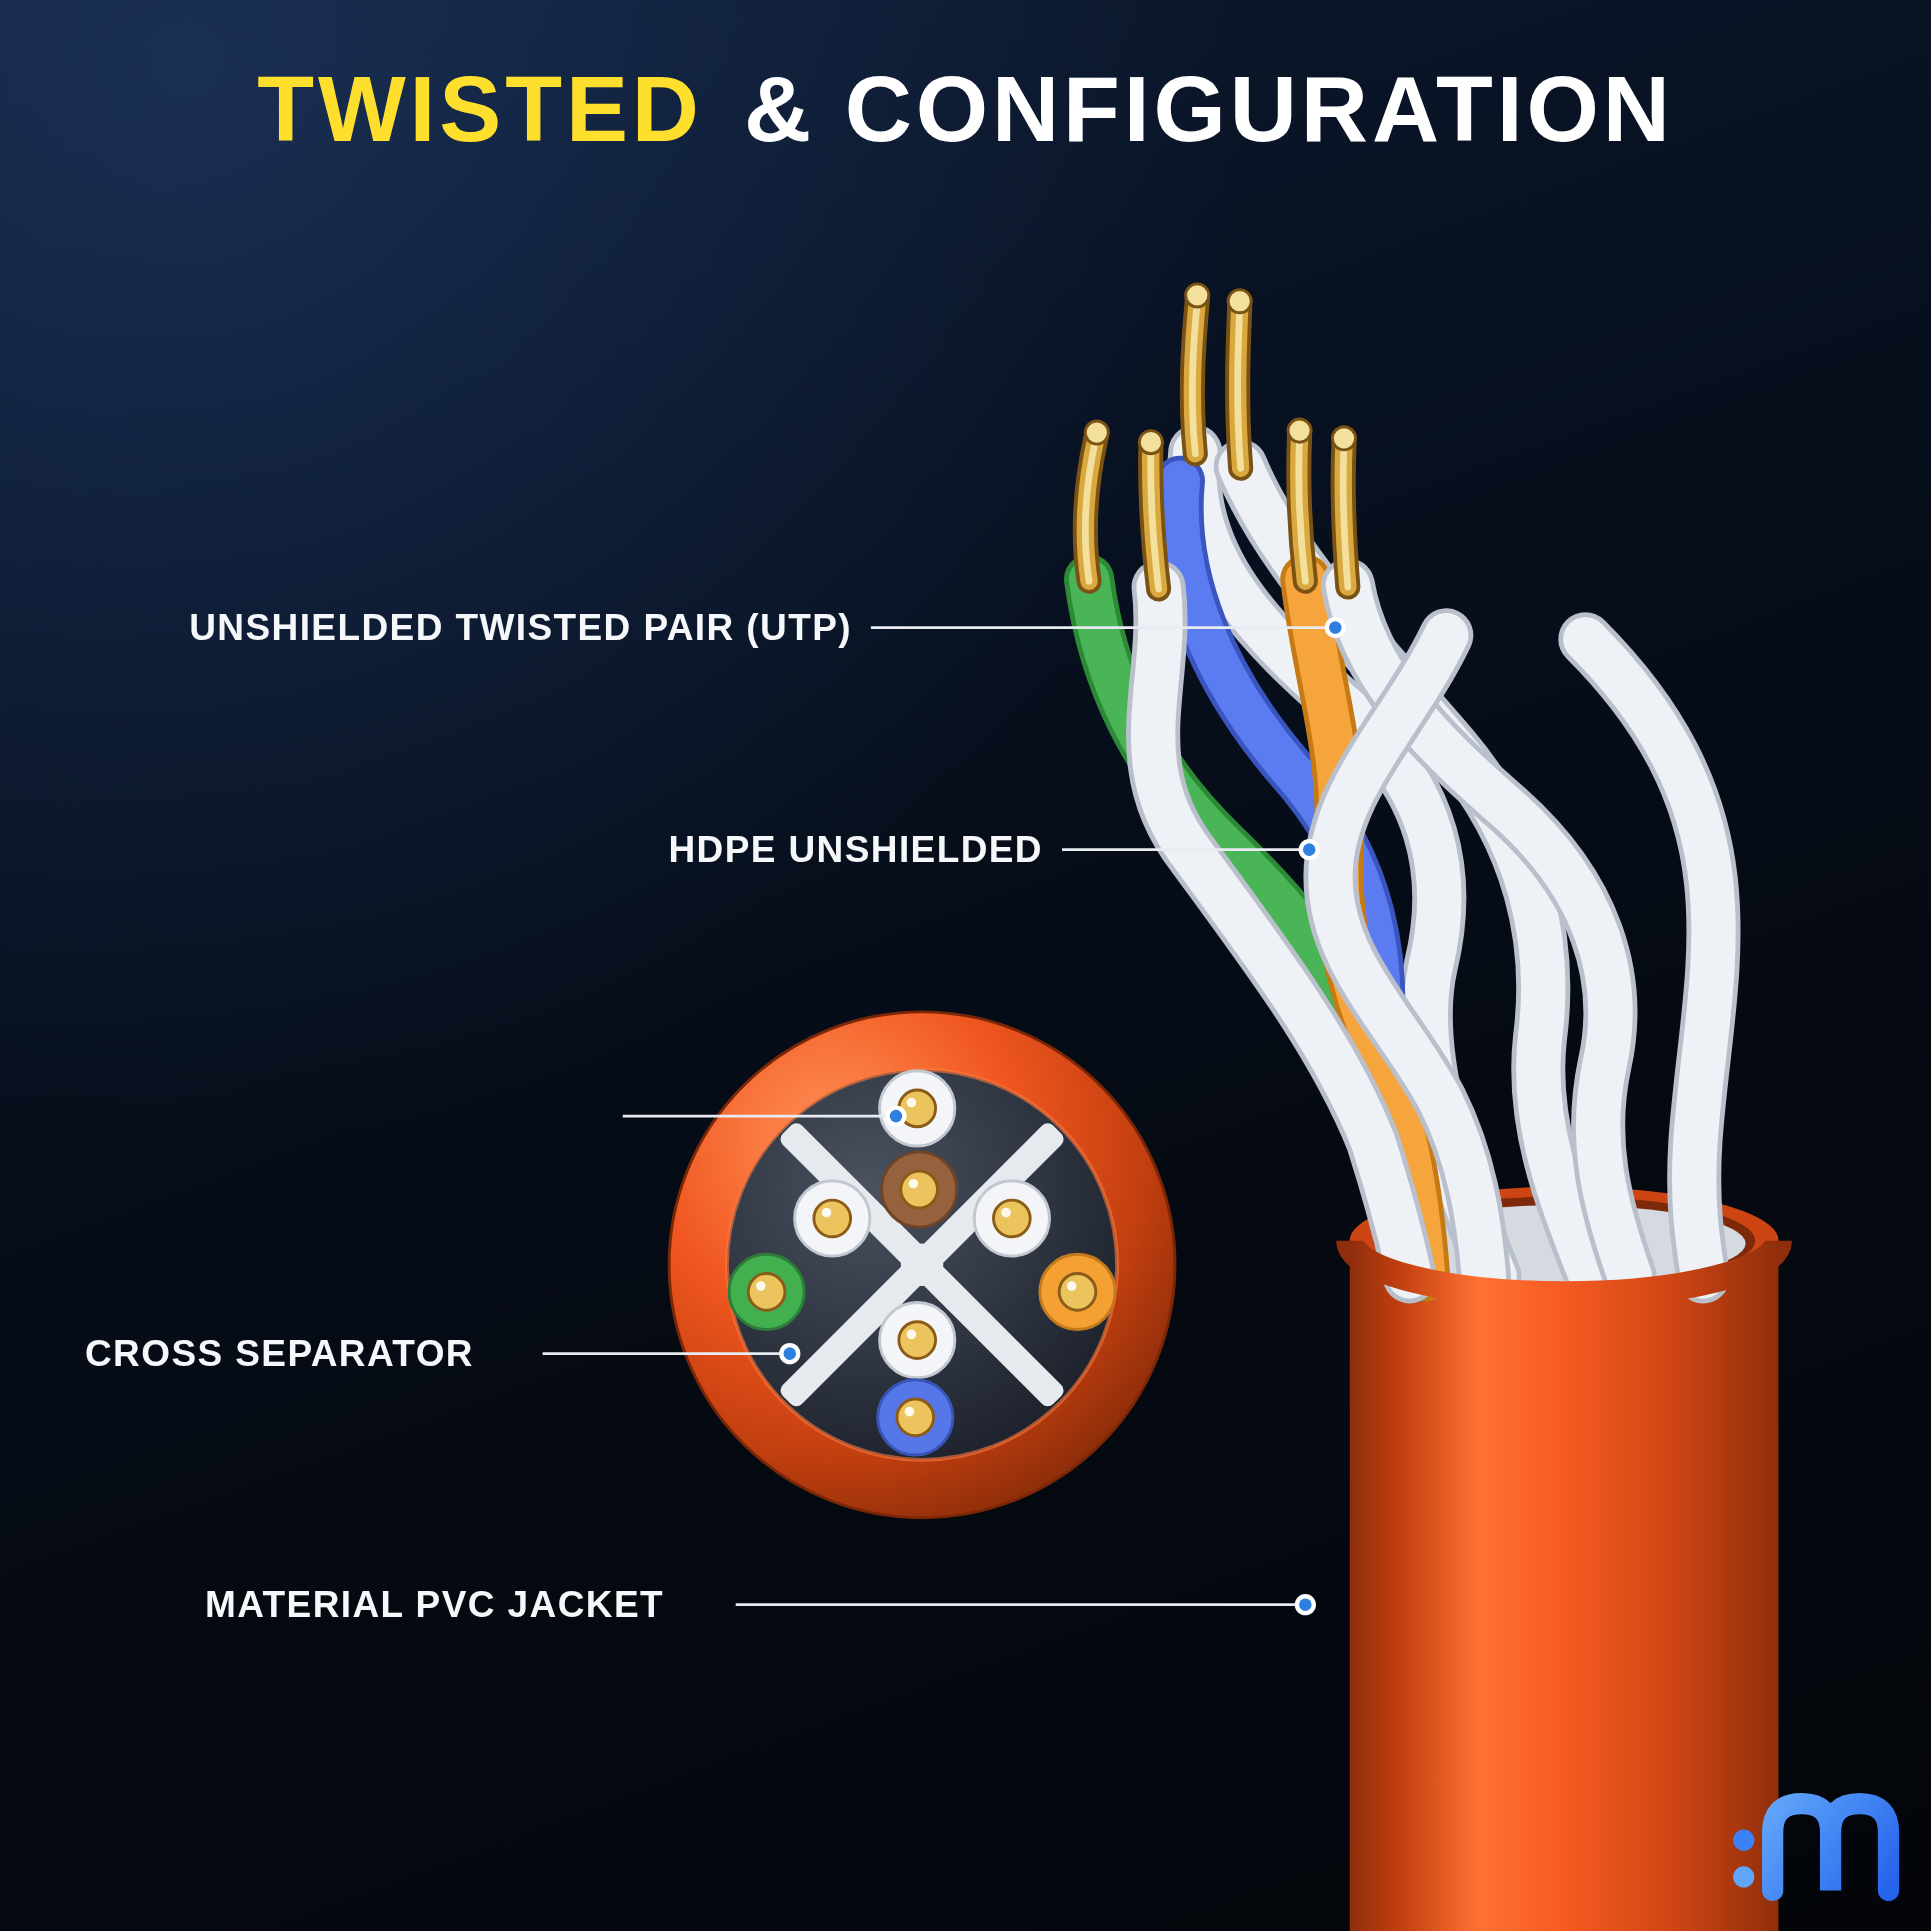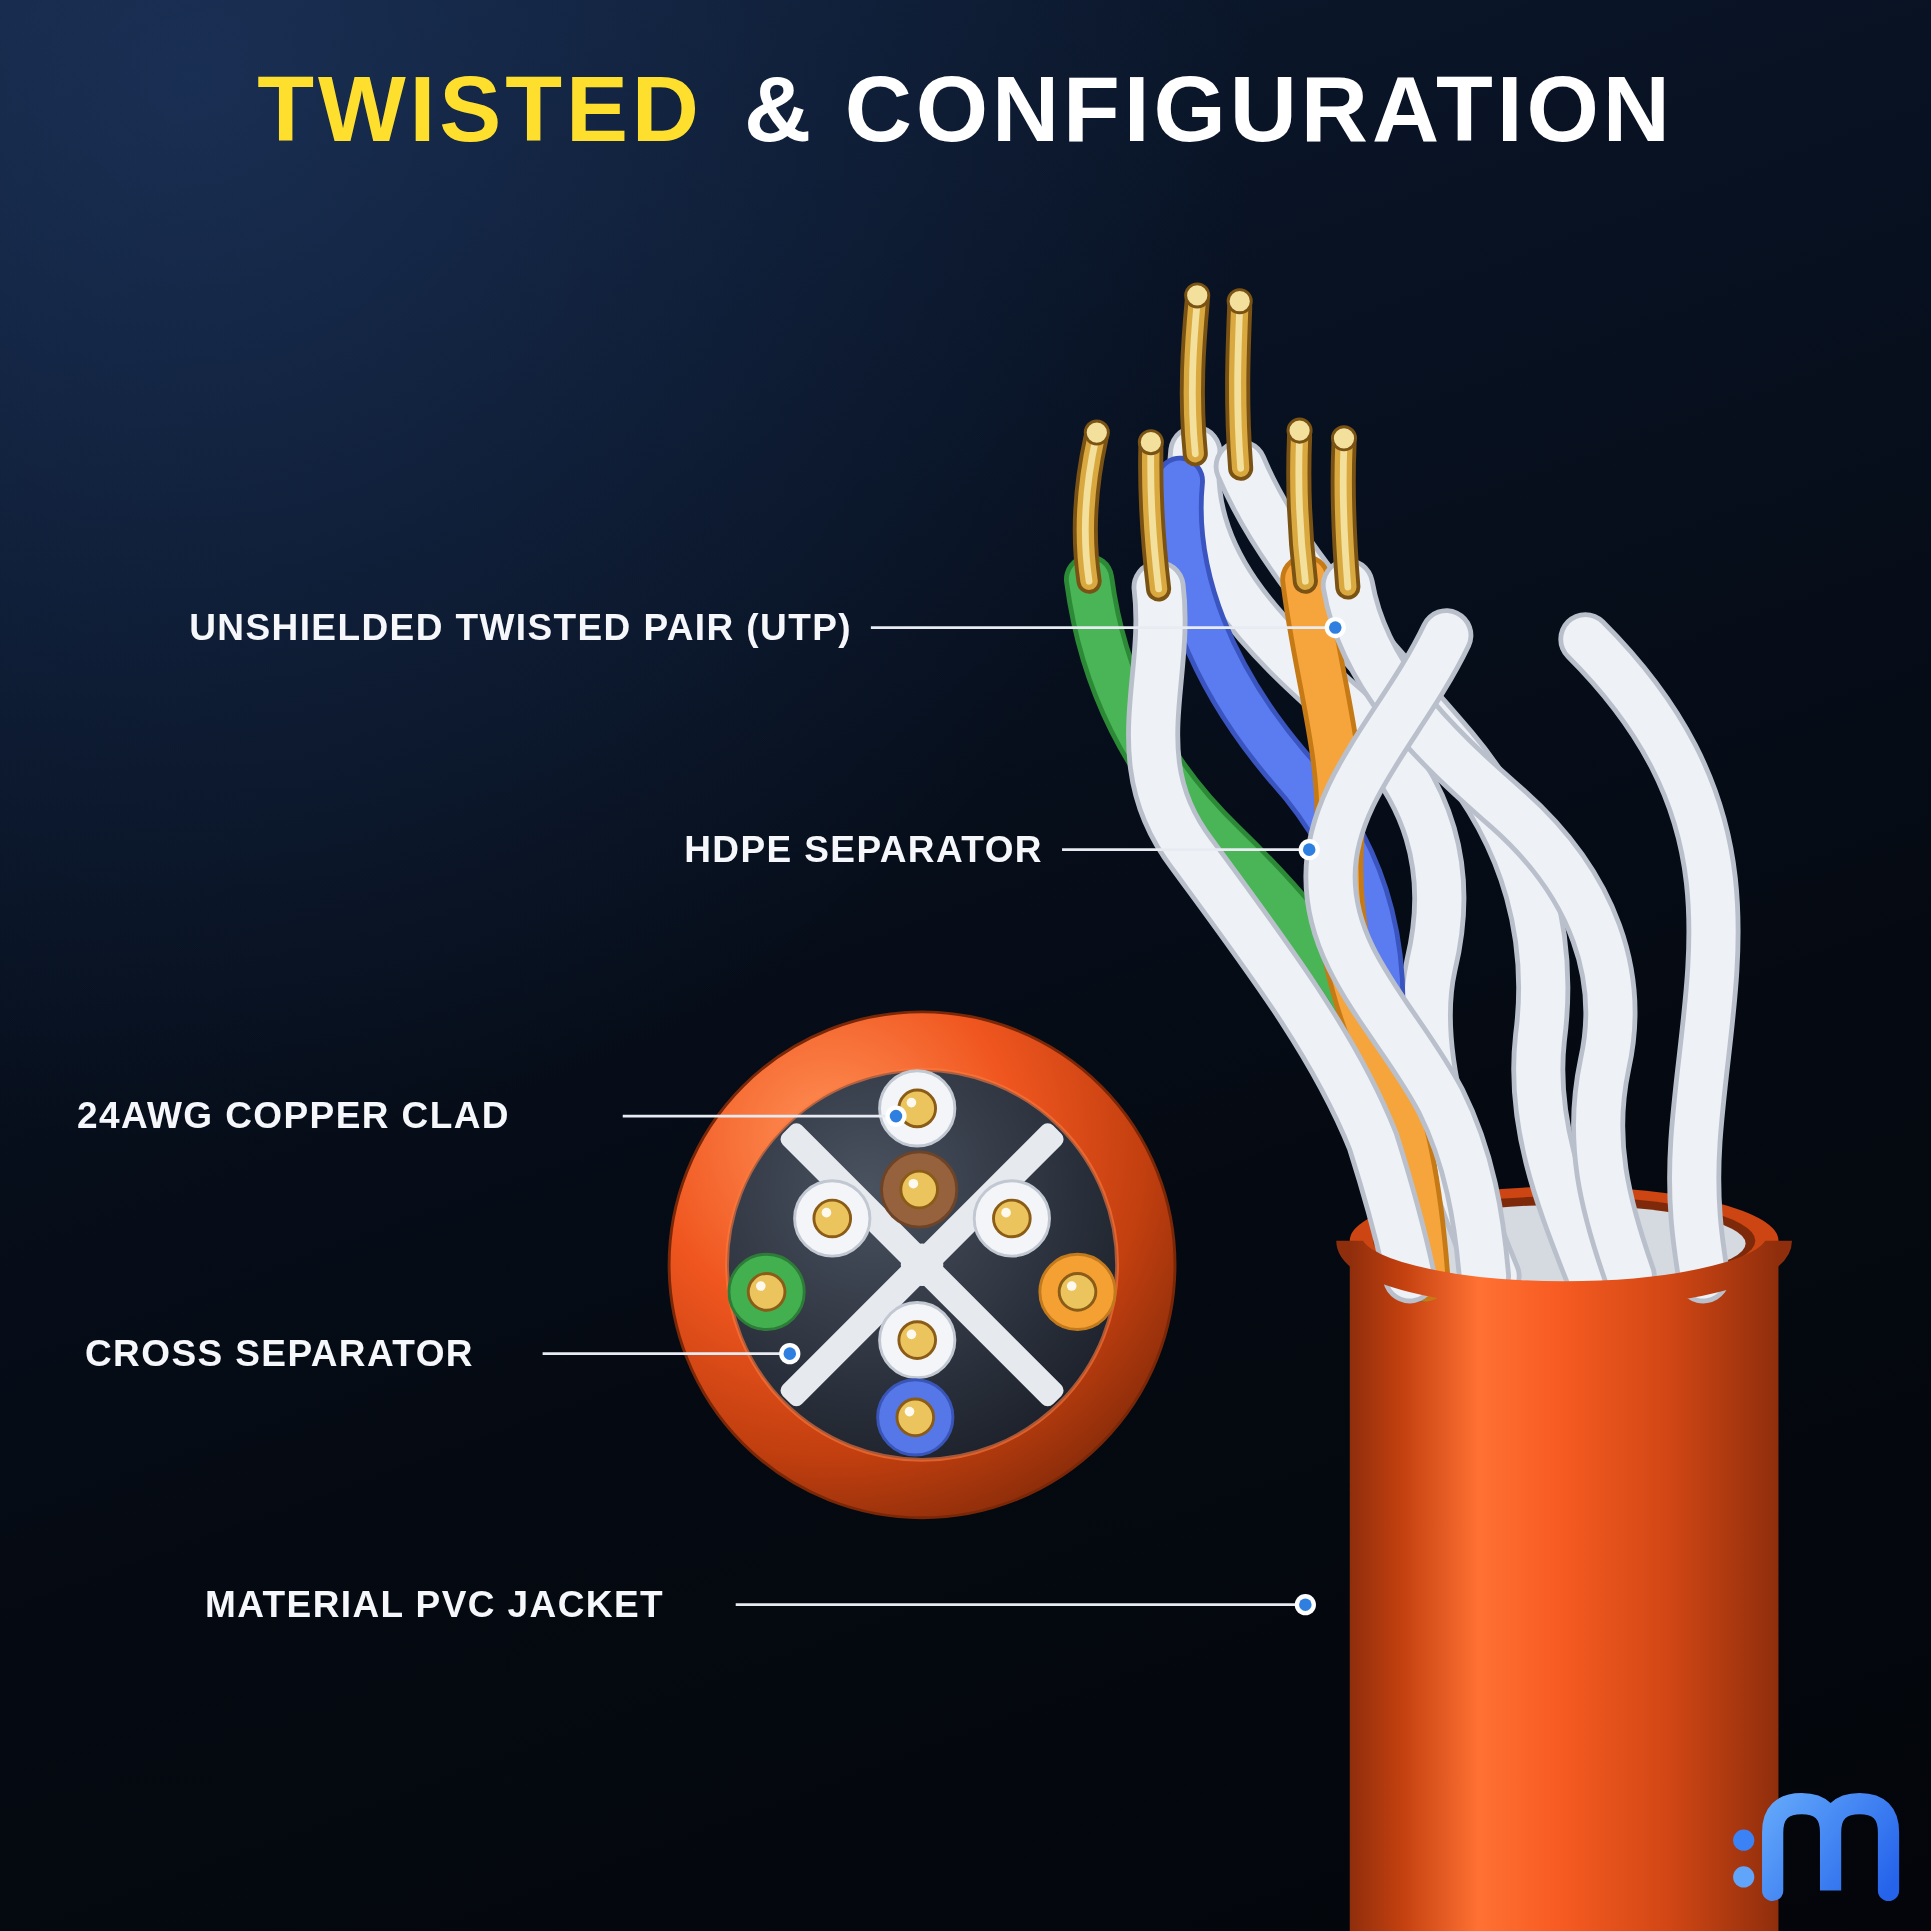--- a/index.html
+++ b/index.html
@@ -37,24 +37,23 @@
 <div class="glow"></div>
 
 <div class="title">
   <span class="hl">TWISTED</span><span class="rest">&amp; CONFIGURATION</span>
 </div>
 
 <div class="label lbl-utp">
   <span>UNSHIELDED TWISTED PAIR (UTP)</span>
 </div>
 <div class="label lbl-hdpe">
-  <span>HDPE SEPARATOR</span>
+  <span>HDPE UNSHIELDED</span>
 </div>
 <div class="label lbl-copper">
-  <div>24AWG COPPER CLAD</div>
 </div>
 <div class="label lbl-cross">
   <span>CROSS SEPARATOR</span>
 </div>
 <div class="label lbl-jacket">
   <span>MATERIAL PVC JACKET</span>
 </div>
 
 <svg class="scene" width="1931" height="1931" viewBox="0 0 2000 2000">
   <defs>

